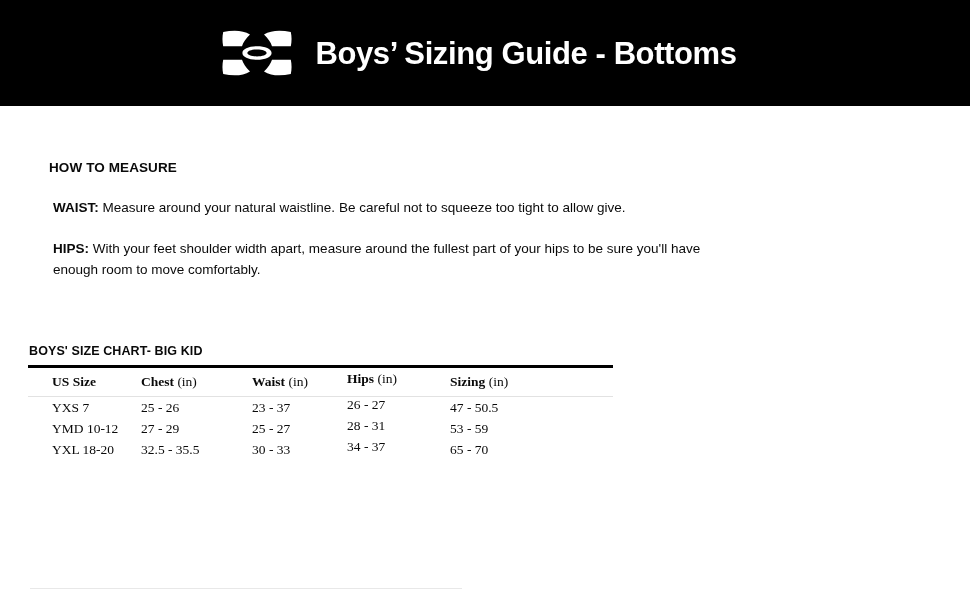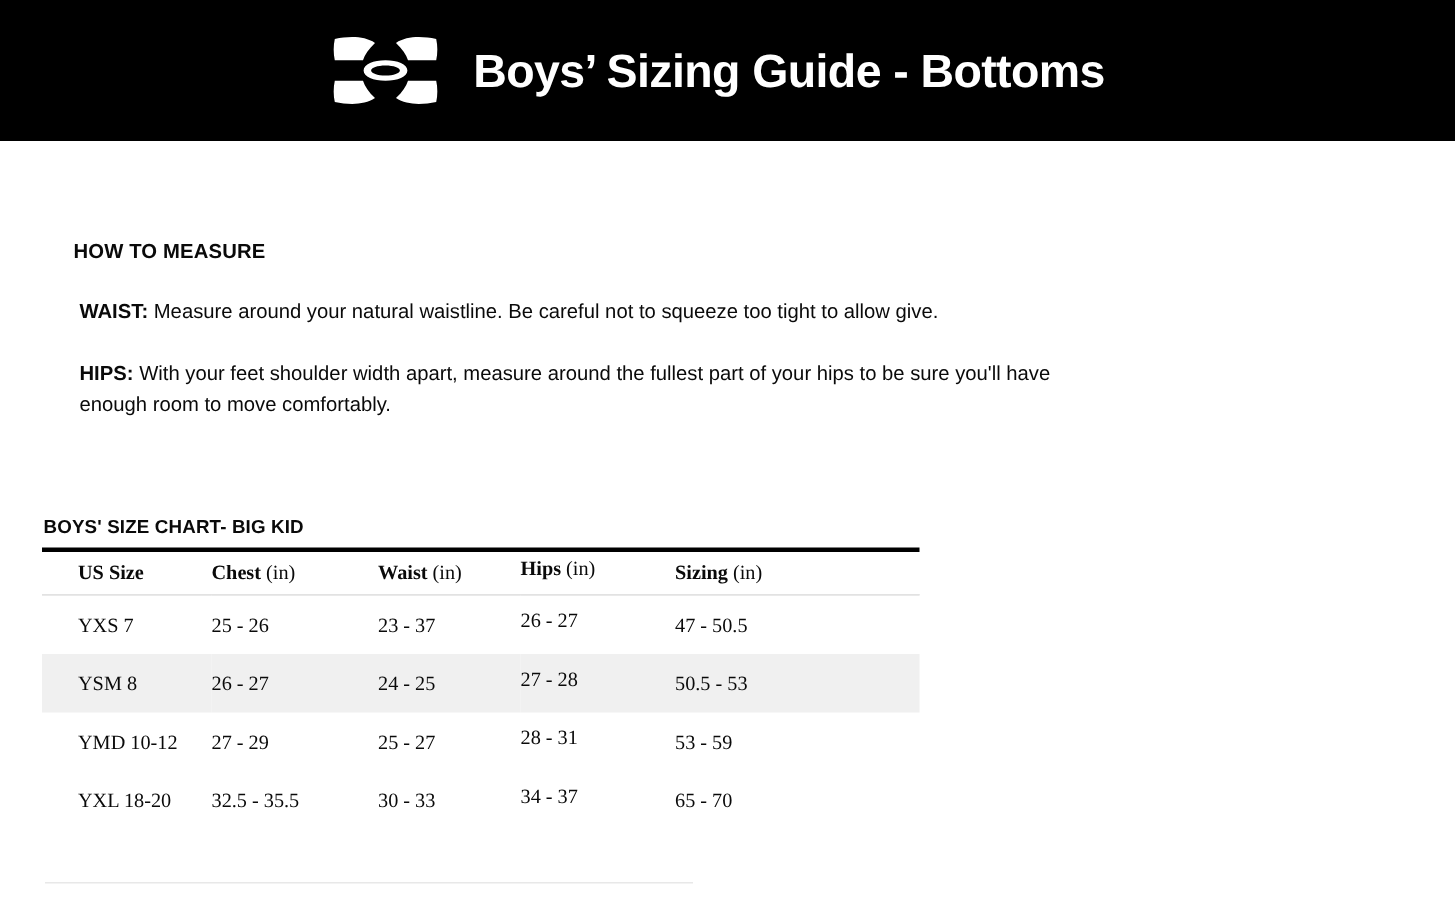--- a/index.html
+++ b/index.html
@@ -13,21 +13,21 @@
     font-family: "Liberation Sans", sans-serif;
     color: #0a0a0a;
     overflow: hidden;
     position: relative;
     -webkit-font-smoothing: antialiased;
   }
 
   
   .header-band {
     width: 970px;
-    height: 94px;
+    height: 106px;
     background: #000000;
     display: flex;
     align-items: center;
     justify-content: center;
     box-sizing: border-box;
   }
   .header-inner {
     display: flex;
     align-items: center;
     gap: 22px;
@@ -108,21 +108,21 @@
   .size-table thead th {
     height: 28px;
     font-weight: bold;
     font-size: 13.5px;
     border-bottom: 1px solid #e2e2e2;
   }
   .unit {
     font-weight: normal;
   }
   .size-table tbody td {
-    height: 39px;
+    height: 21px;
     line-height: 21px;
   }
   .size-table tbody tr.stripe td {
     background: #f0f0f0;
   }
 
   
   col.c-size   { width: 113px; }
   col.c-chest  { width: 111px; }
   col.c-waist  { width: 95px;  }
@@ -198,27 +198,20 @@
       </tr>
     </thead>
     <tbody>
       <tr>
         <td class="cell-size">YXS 7</td>
         <td class="cell-chest">25 - 26</td>
         <td class="cell-waist">23 - 37</td>
         <td class="cell-hips"><span class="col-hips-shift">26 - 27</span></td>
         <td class="cell-height">47 - 50.5</td>
       </tr>
-      <tr class="stripe">
-        <td class="cell-size">YSM 8</td>
-        <td class="cell-chest">26 - 27</td>
-        <td class="cell-waist">24 - 25</td>
-        <td class="cell-hips"><span class="col-hips-shift">27 - 28</span></td>
-        <td class="cell-height">50.5 - 53</td>
-      </tr>
       <tr>
         <td class="cell-size">YMD 10-12</td>
         <td class="cell-chest">27 - 29</td>
         <td class="cell-waist">25 - 27</td>
         <td class="cell-hips"><span class="col-hips-shift">28 - 31</span></td>
         <td class="cell-height">53 - 59</td>
       </tr>
       <tr>
         <td class="cell-size">YXL 18-20</td>
         <td class="cell-chest">32.5 - 35.5</td>

